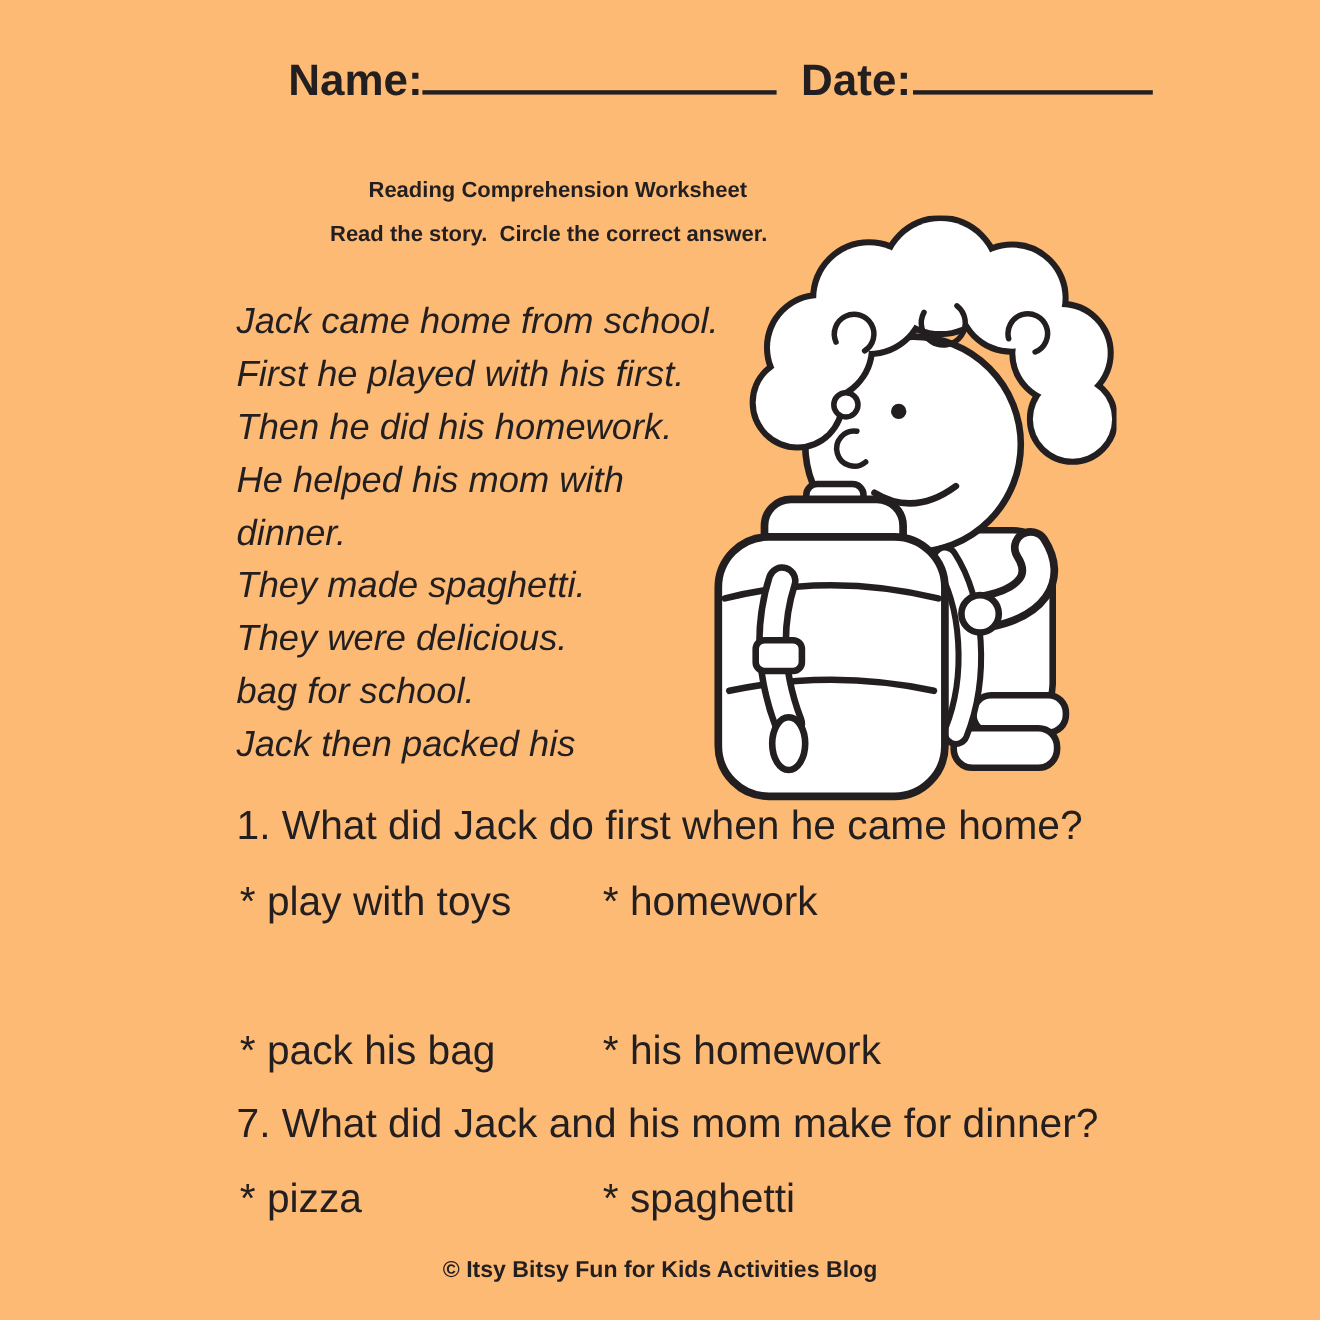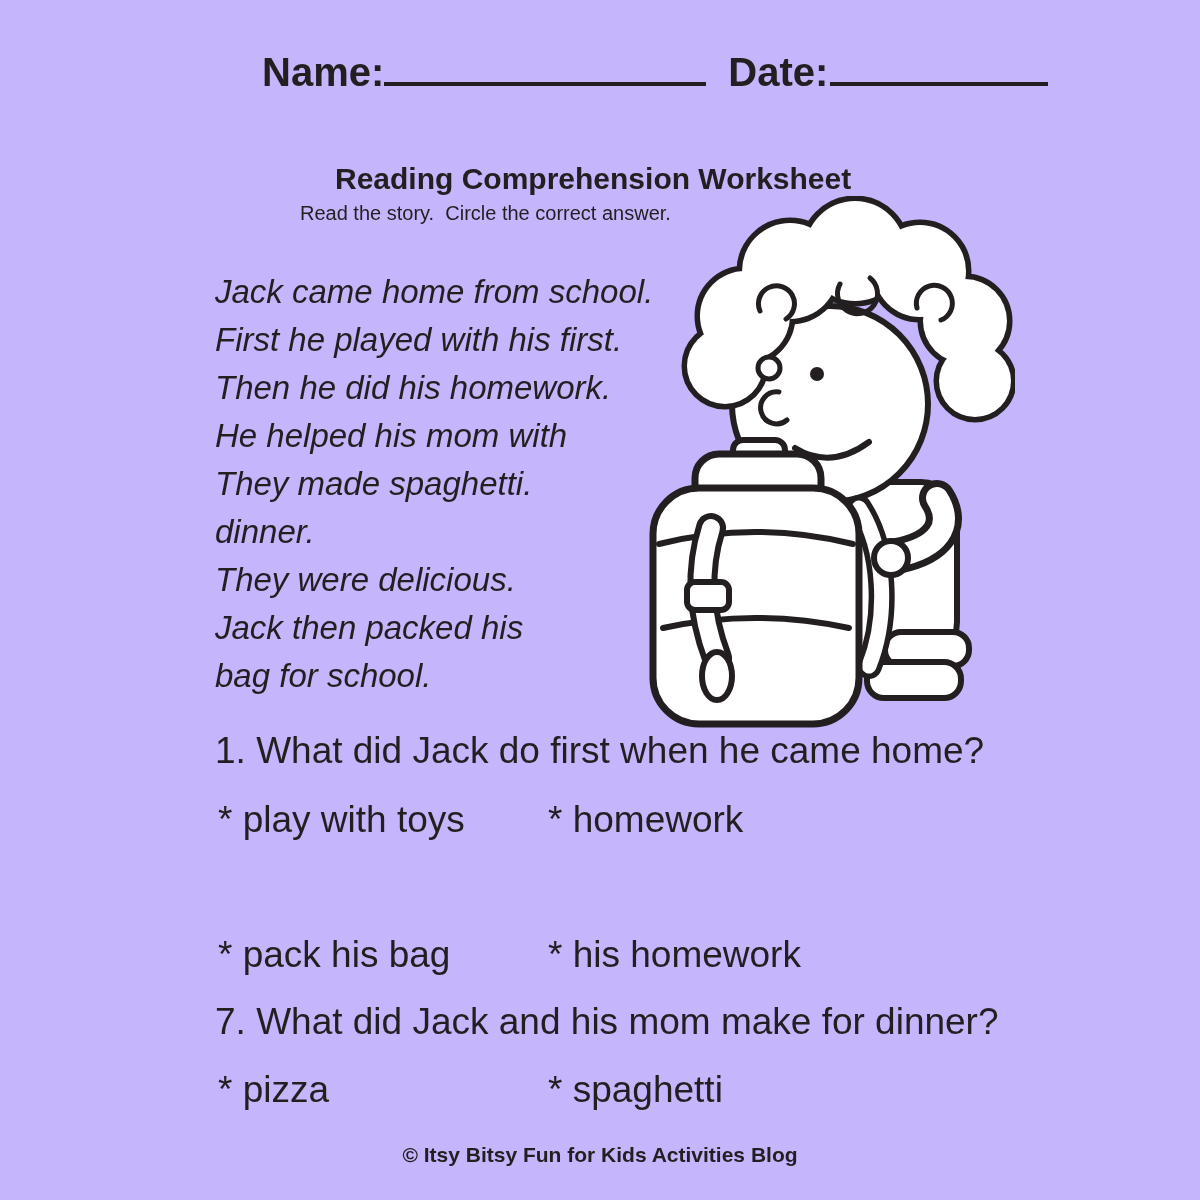--- a/index.html
+++ b/index.html
@@ -1,20 +1,20 @@
 <!DOCTYPE html>
 <html><head>
 <meta charset="utf-8">
 <style>
   html, body { margin: 0; padding: 0; background: #ffffff; }
   .page {
     position: relative;
     width: 1200px;
     height: 1200px;
-    background: #c4b5fd;
+    background: #fdba74;
     font-family: "Liberation Sans", sans-serif;
     color: #231f20;
     overflow: hidden;
   }
   .header {
     position: absolute;
     top: 46px;
     left: 262px;
     font-size: 40px;
     font-weight: 700;
@@ -26,29 +26,29 @@
     height: 36px;
     vertical-align: baseline;
   }
   .name-line { width: 322px; }
   .date-line { width: 218px; margin-left: 2px; }
   .date-label { margin-left: 22px; }
   .title {
     position: absolute;
     top: 162px;
     left: 335px;
-    font-size: 30px;
+    font-size: 20px;
     font-weight: 700;
   }
   .subtitle {
     position: absolute;
     top: 202px;
     left: 300px;
     font-size: 20px;
-    font-weight: 400;
+    font-weight: 700;
     white-space: pre-wrap;
   }
   .story {
     position: absolute;
     top: 268px;
     left: 215px;
     font-size: 33px;
     line-height: 48px;
     font-style: italic;
   }
@@ -93,25 +93,25 @@
   </div>
 
   <div class="title">Reading Comprehension Worksheet</div>
   <div class="subtitle">Read the story.  Circle the correct answer.</div>
 
   <div class="story">
     <div class="story-line">Jack came home from school.</div>
     <div class="story-line">First he played with his first.</div>
     <div class="story-line">Then he did his homework.</div>
     <div class="story-line">He helped his mom with</div>
+    <div class="story-line">dinner.</div>
     <div class="story-line">They made spaghetti.</div>
-    <div class="story-line">dinner.</div>
     <div class="story-line">They were delicious.</div>
+    <div class="story-line">bag for school.</div>
     <div class="story-line">Jack then packed his</div>
-    <div class="story-line">bag for school.</div>
   </div>
 
   <svg class="illo" viewBox="0 0 370 540" aria-hidden="true">
     <g stroke="#231f20" stroke-linecap="round" stroke-linejoin="round" fill="none">
 
       <rect x="196" y="286" width="116" height="176" rx="36" fill="#ffffff" stroke-width="6"></rect>
 
       <rect x="240" y="436" width="84" height="34" rx="16" fill="#ffffff" stroke-width="6"></rect>
       <rect x="222" y="466" width="94" height="36" rx="17" fill="#ffffff" stroke-width="6"></rect>
 

